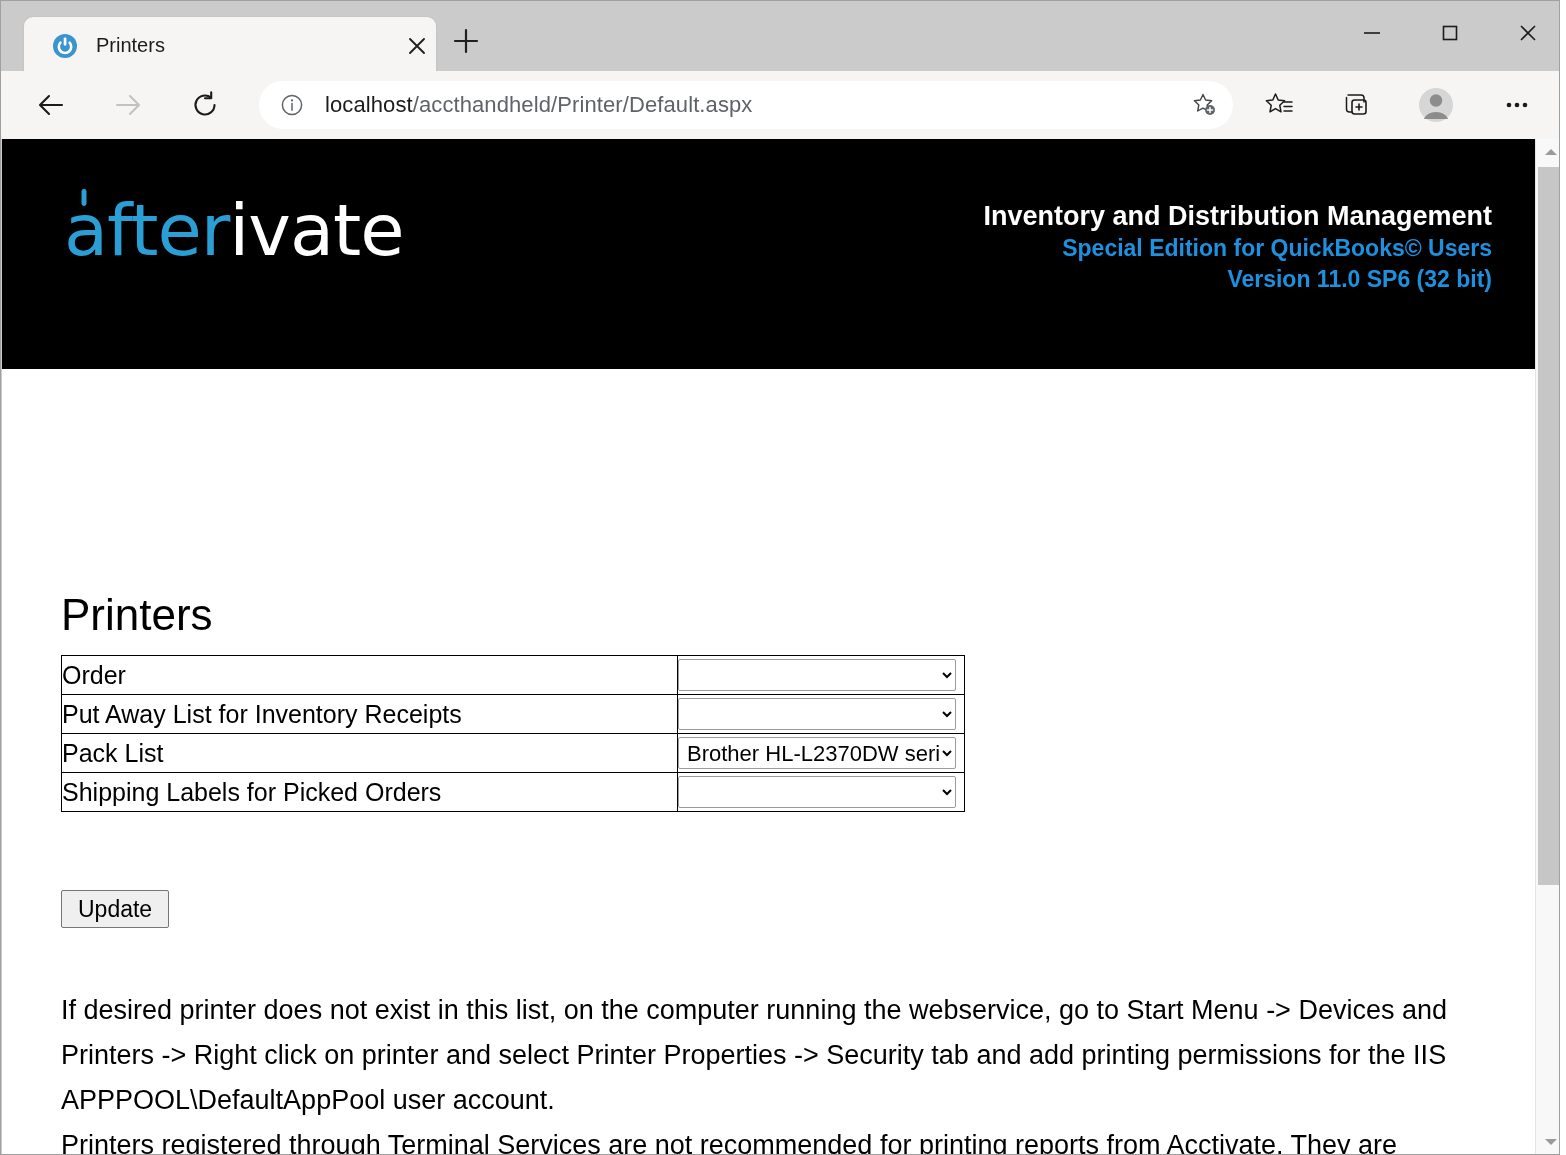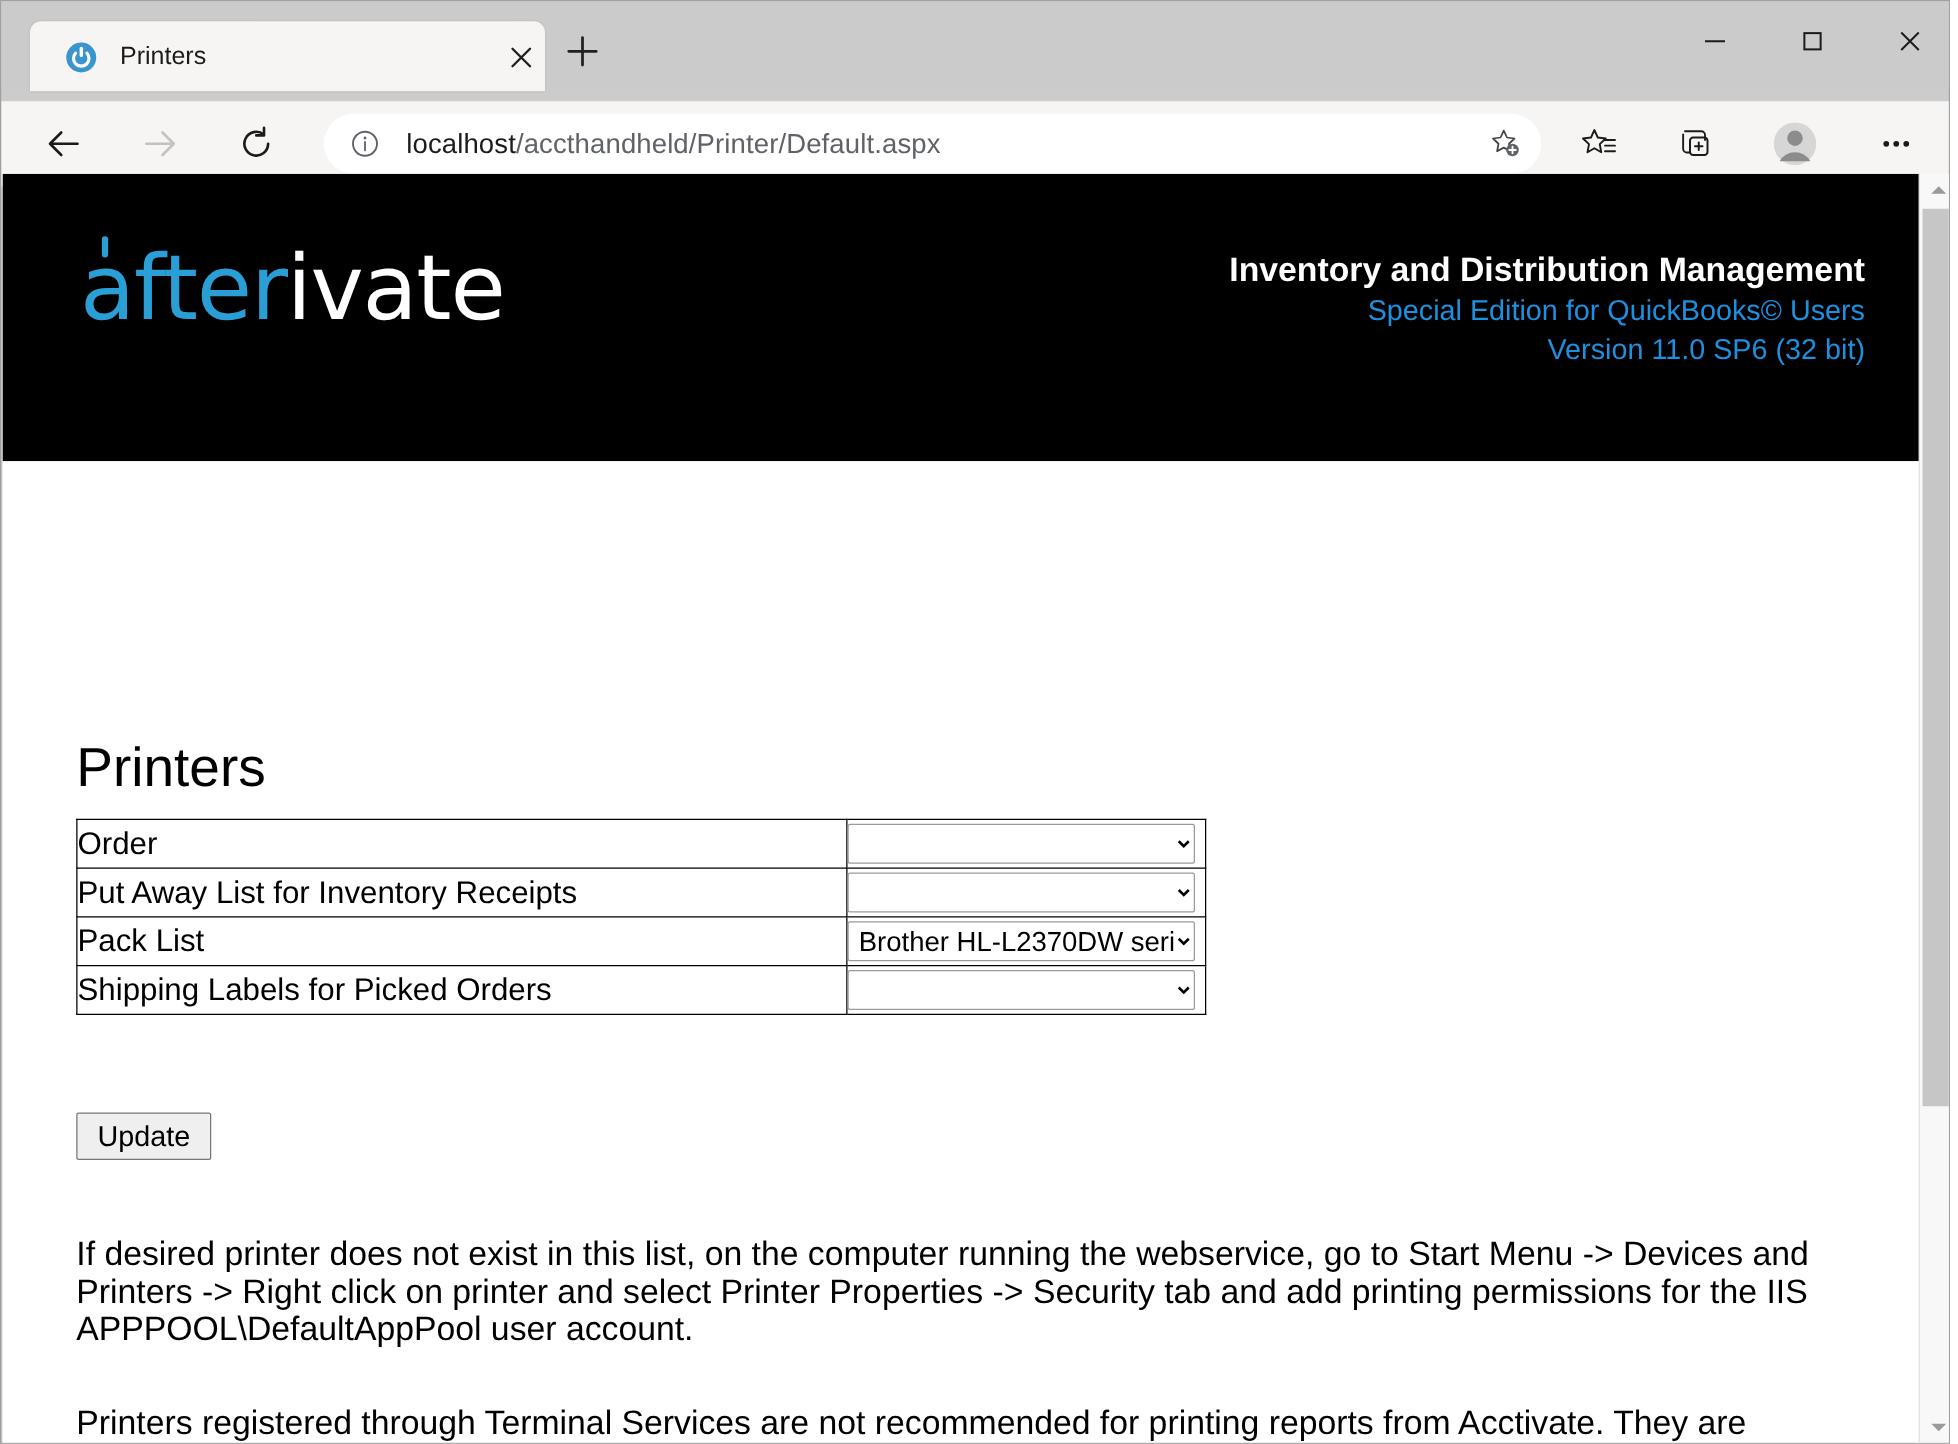--- a/index.html
+++ b/index.html
@@ -94,21 +94,21 @@
     display: flex;
     align-items: center;
     justify-content: center;
     cursor: pointer;
   }
 
   
   .toolbar {
     position: absolute;
     left: 0;
-    top: 80px;
+    top: 70px;
     width: 1566px;
     height: 68px;
     background: #f6f5f4;
   }
   .navbtn {
     position: absolute;
     top: 12px;
     width: 44px;
     height: 44px;
     display: flex;
@@ -218,21 +218,21 @@
   }
   .bh-line1 {
     font-size: 27px;
     font-weight: bold;
     color: #ffffff;
     line-height: 34px;
     white-space: nowrap;
   }
   .bh-line2, .bh-line3 {
     font-size: 23px;
-    font-weight: normal;
+    font-weight: bold;
     color: #1e90e0;
     line-height: 31px;
     white-space: nowrap;
   }
 
   
   .page {
     position: absolute;
     left: 0;
     top: 230px;
@@ -302,21 +302,21 @@
     border: 1px solid #767676;
     border-radius: 2px;
     cursor: pointer;
   }
 
   .para {
     position: absolute;
     left: 59px;
     width: 1420px;
     font-size: 27px;
-    line-height: 30px;
+    line-height: 45px;
     color: #000000;
   }
   .para1 { top: 592px; }
   .para2 { top: 727px; }
 
   
   .scrollbar {
     position: absolute;
     right: 0;
     top: 0;

